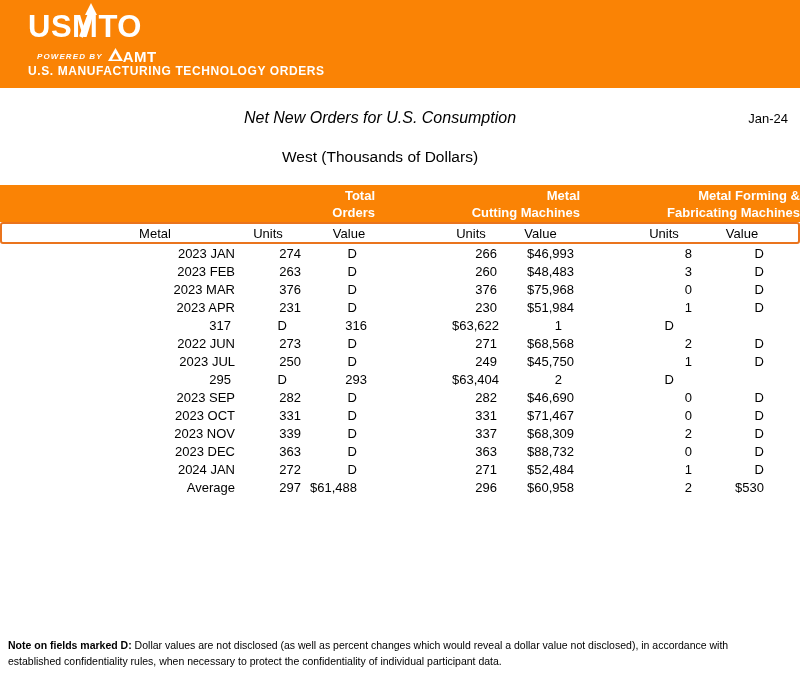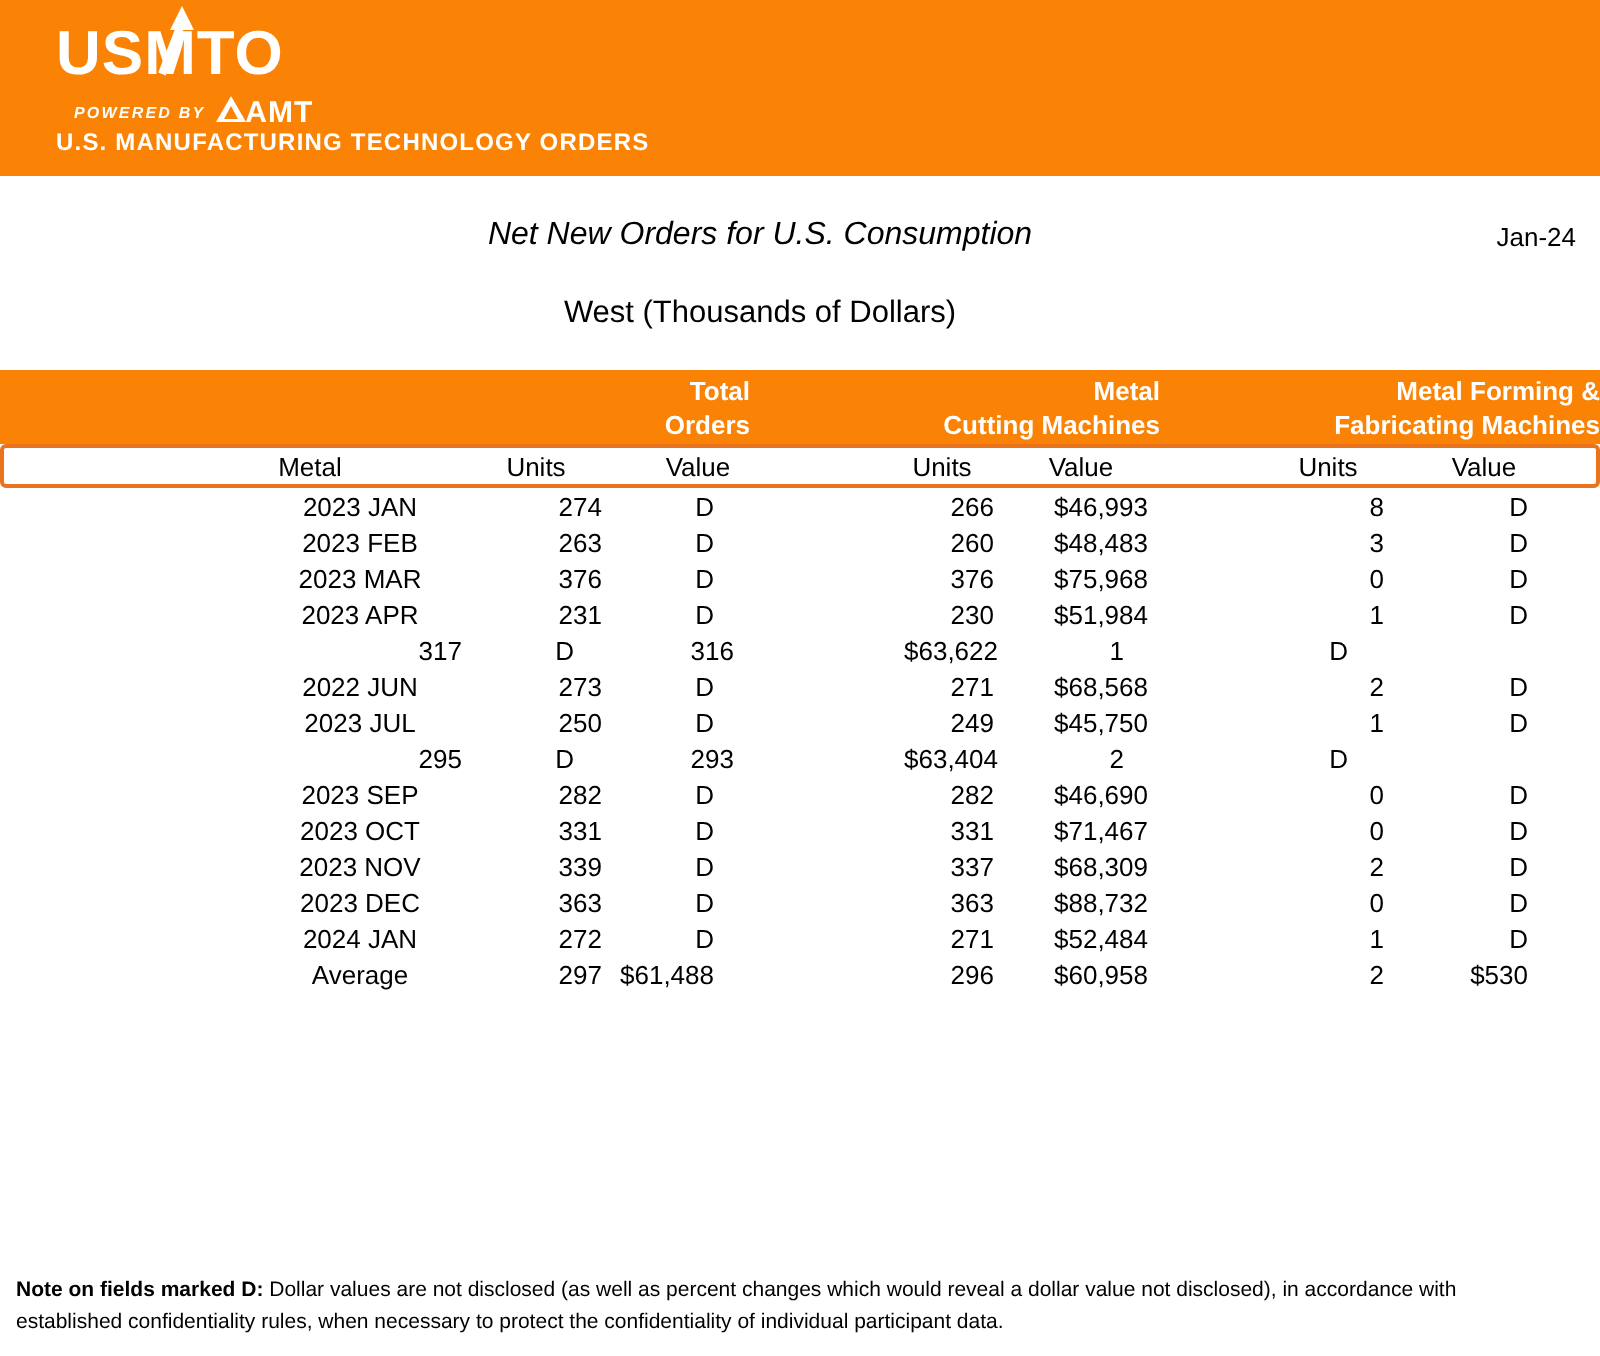--- a/index.html
+++ b/index.html
@@ -69,21 +69,21 @@
   .h3{text-align:center;padding-left:22px;}
   .h4{text-align:center;padding-left:66px;}
   .h5{text-align:center;}
   .h6{text-align:center;padding-left:42px;}
   .h7{text-align:center;padding-right:22px;}
   .data-rows{margin-top:1px;}
   .data-row{
     display:grid;grid-template-columns:235px 70px 70px 130px 75px 130px 90px;
     height:18px;line-height:18px;font-size:13px;
   }
-  .c1{text-align:center;padding-left:125px;}
+  .c1{text-align:right;padding-left:125px;}
   .c2{text-align:right;padding-right:4px;}
   .c3{text-align:right;padding-right:18px;}
   .c4{text-align:right;padding-right:8px;}
   .c5{text-align:right;padding-right:6px;}
   .c6{text-align:right;padding-right:18px;}
   .c7{text-align:right;padding-right:36px;}
   
   .note{
     position:absolute;left:8px;top:637px;width:745px;
     font-size:10.5px;line-height:16px;color:#000;

